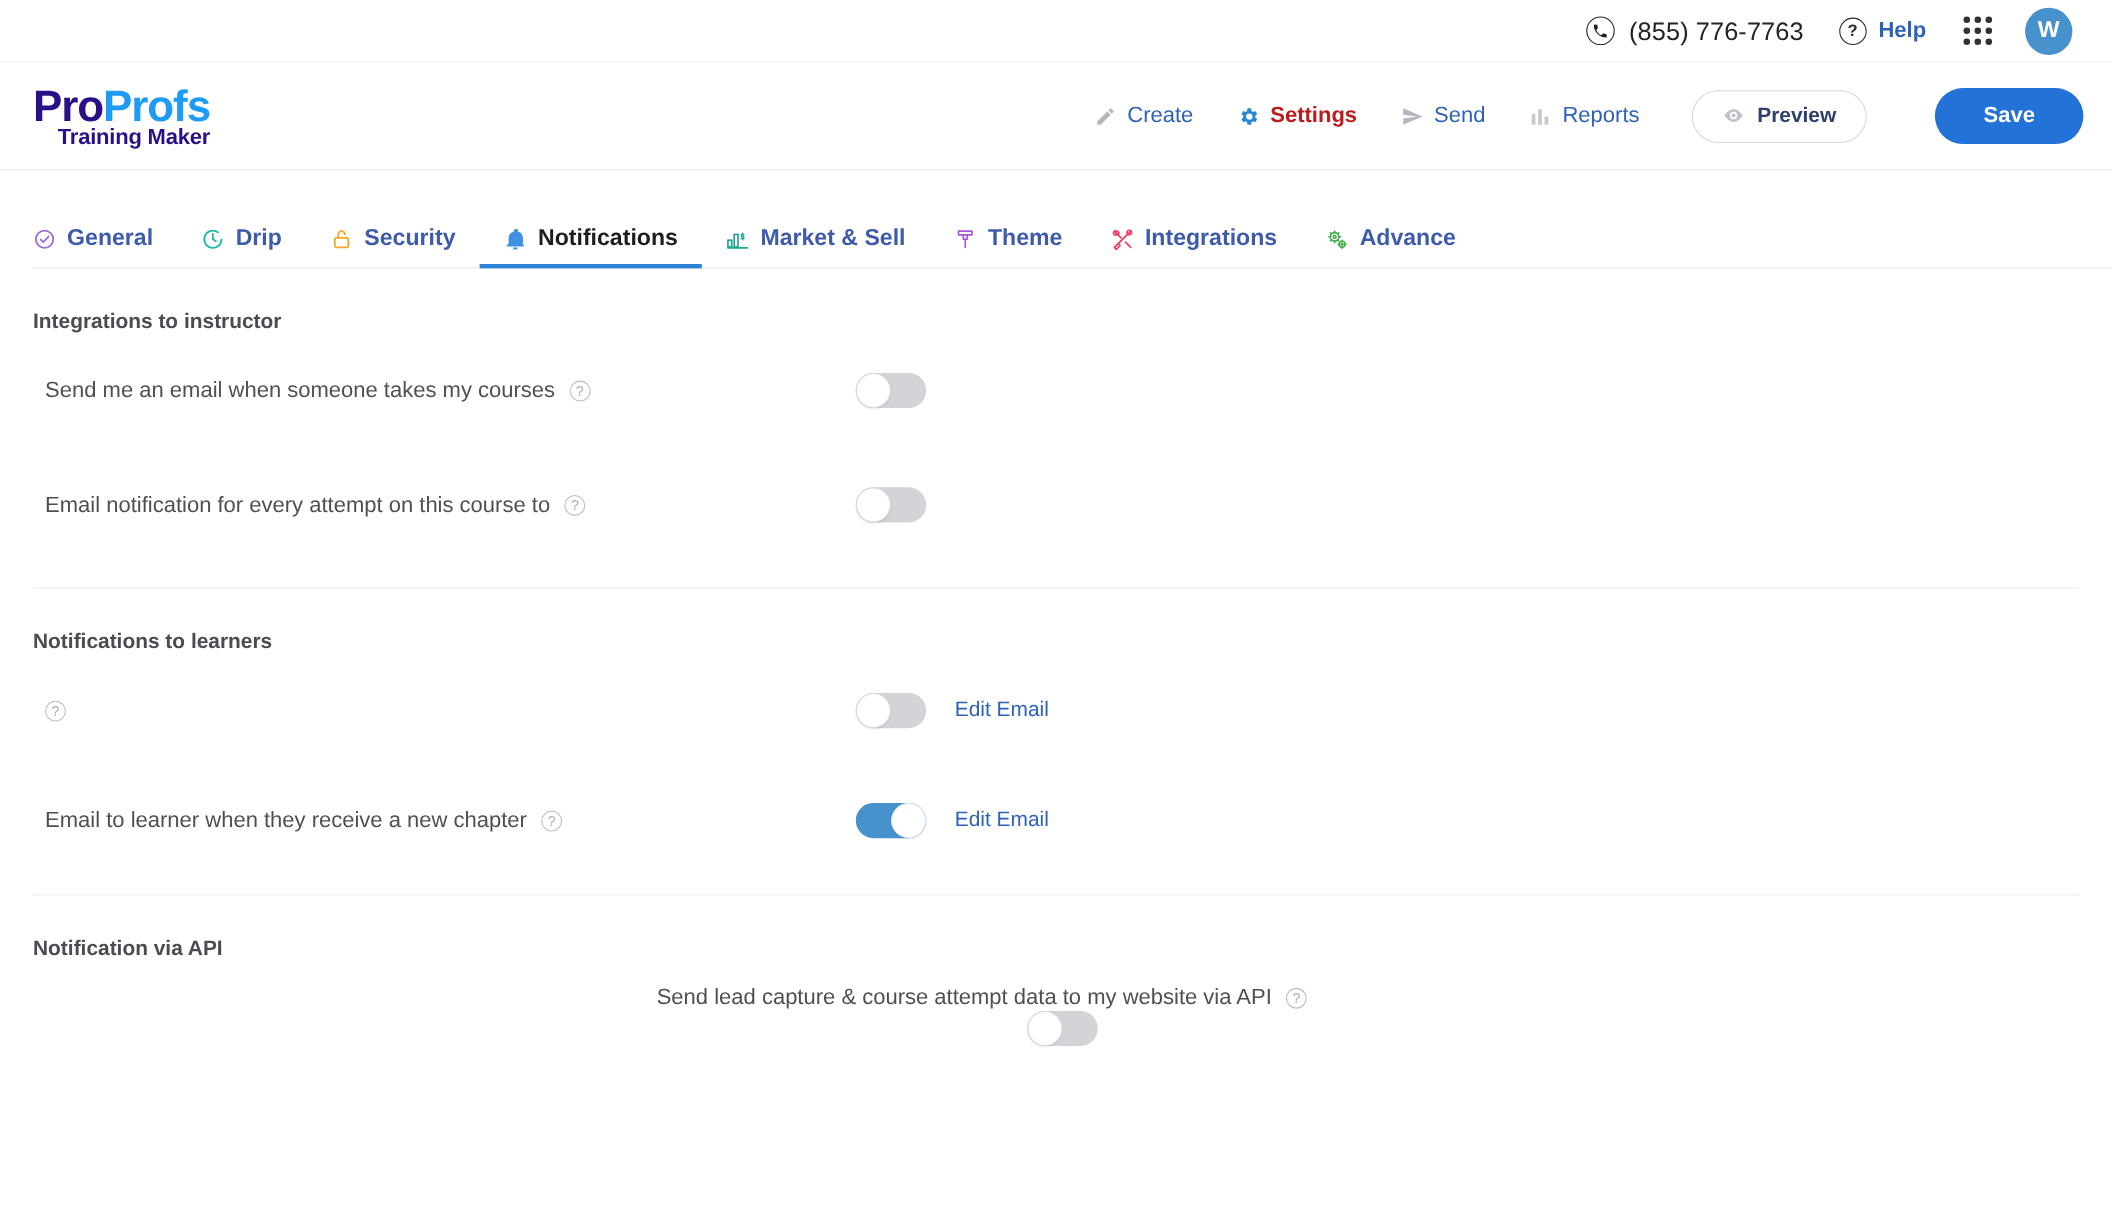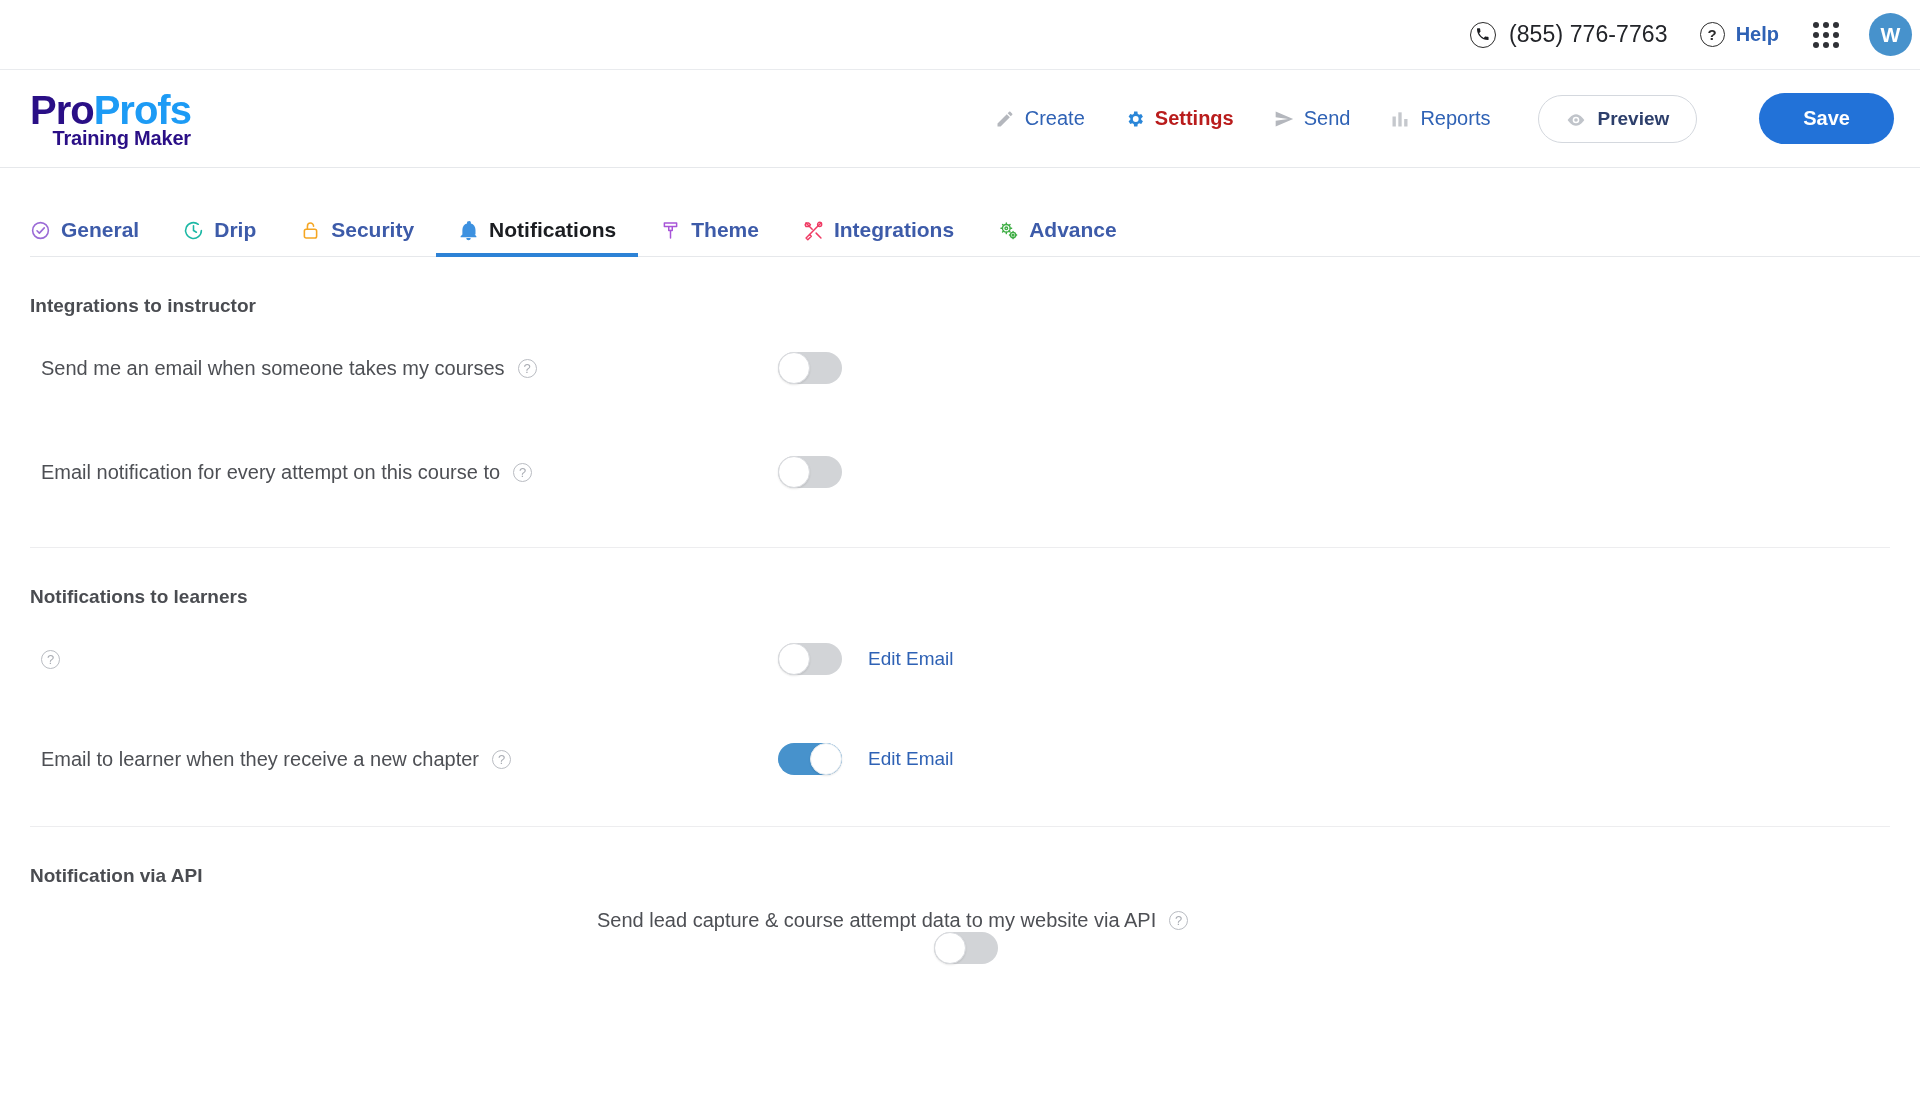--- a/index.html
+++ b/index.html
@@ -6,27 +6,27 @@
   html, body {
     width: 1920px;
     height: 1101px;
     background: #ffffff;
     font-family: "Liberation Sans", sans-serif;
     overflow: hidden;
   }
 
   
   .util-bar {
-    height: 70px;
+    height: 57px;
     background: #ffffff;
     border-bottom: 1px solid #e9ebee;
     display: flex;
     align-items: center;
     justify-content: flex-end;
-    padding-right: 8px;
+    padding-right: 36px;
   }
   .phone-block {
     display: flex;
     align-items: center;
     gap: 13px;
     margin-right: 32px;
   }
   .phone-icon {
     width: 26px; height: 26px;
     border: 1.6px solid #2b2b2b;
@@ -101,21 +101,21 @@
     align-items: center;
     gap: 40px;
   }
   .nav-item {
     display: flex; align-items: center; gap: 10px;
     font-size: 20px; color: #2f62b5; cursor: pointer;
   }
   .nav-item.active { color: #b91c1c; font-weight: bold; }
   .nav-ico { width: 20px; height: 20px; display:block; }
   .btn-preview {
-    display: flex; align-items: flex-end; gap: 11px;
+    display: flex; align-items: flex-start; gap: 11px;
     border: 1px solid #d4d8de;
     border-radius: 26px;
     padding: 12px 27px;
     font-size: 19px; font-weight: bold; color: #2d3f6b;
     background: #fff; cursor: pointer;
     margin-left: 8px;
   }
   .btn-save {
     background: #2272d8;
     color: #ffffff;
@@ -352,20 +352,31 @@
 
     <div class="tab active">
       <span class="tab-ico">
         <svg viewBox="0 0 24 24" fill="#3d91e0">
             <path d="M12 23a2.6 2.6 0 002.6-2.5H9.4A2.6 2.6 0 0012 23zm8-6.5v-5.1c0-3.6-2-6.6-5.3-7.4v-.8A1.7 1.7 0 0012 1.5a1.7 1.7 0 00-1.7 1.7v.8C7 4.8 5 7.8 5 11.4v5.1L3 18.6v1h18v-1l-2-2.1z"></path>
           </svg>
       </span>
       <span>Notifications</span>
     </div>
 
+    <div class="tab">
+      <span class="tab-ico">
+        <svg viewBox="0 0 24 24" fill="none" stroke="#1aa88e" stroke-width="1.7">
+            <rect x="2" y="13" width="4" height="7"></rect>
+            <rect x="8.5" y="7" width="4" height="13"></rect>
+            <path d="M2 21h20" stroke-linecap="round"></path>
+            <path d="M18.4 7.5c-.7-.6-2.4-.8-2.4.5 0 1.4 2.6.8 2.6 2.3 0 1.3-1.8 1.2-2.6.5M17.3 5.8v1.2M17.3 11.3v1.2" stroke-linecap="round"></path>
+          </svg>
+      </span>
+      <span>Market &amp; Sell</span>
+    </div>
 
     <div class="tab">
       <span class="tab-ico">
         <svg viewBox="0 0 24 24" fill="none" stroke="#a855d8" stroke-width="1.7">
             <path d="M5 3.5h14v4H5z" stroke-linejoin="round"></path>
             <path d="M10 7.5v4.5h4V7.5" stroke-linejoin="round"></path>
             <path d="M12 12v8.5" stroke-linecap="round"></path>
           </svg>
       </span>
       <span>Theme</span>

